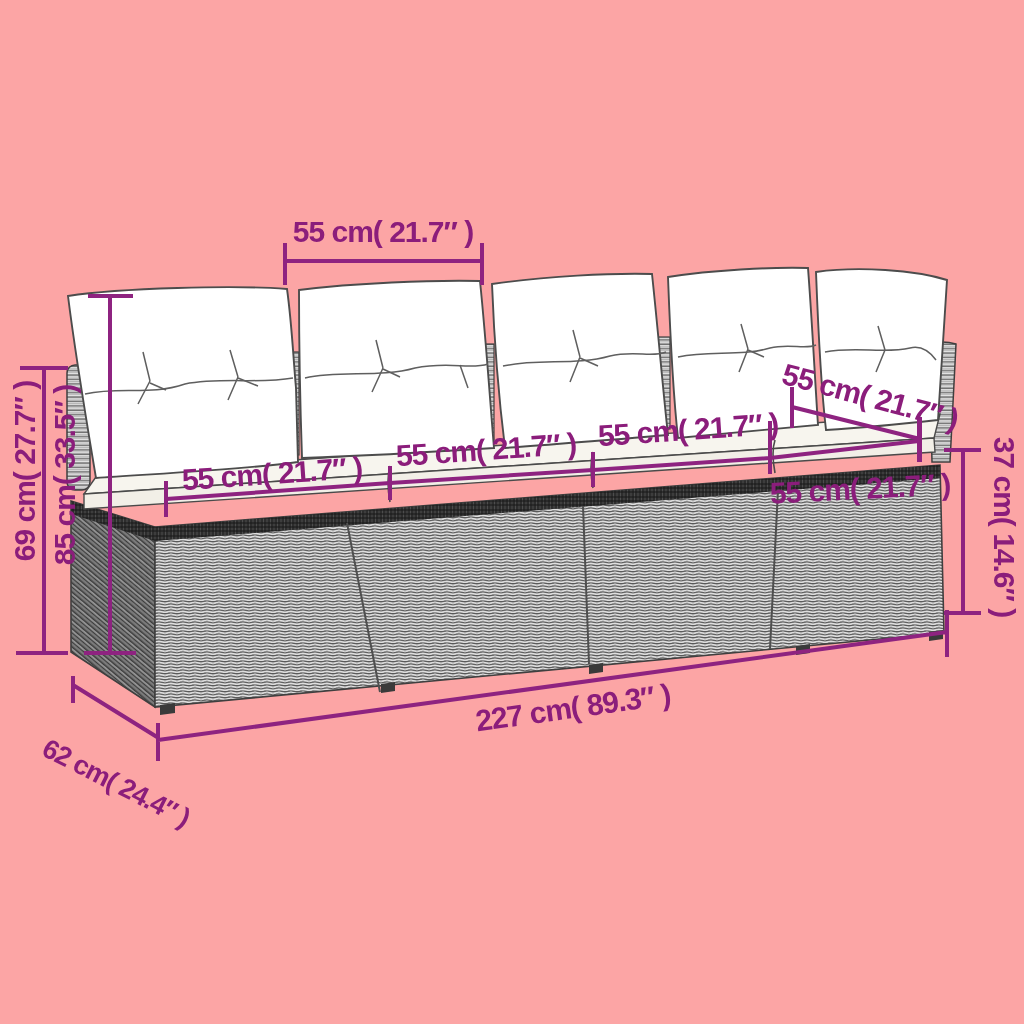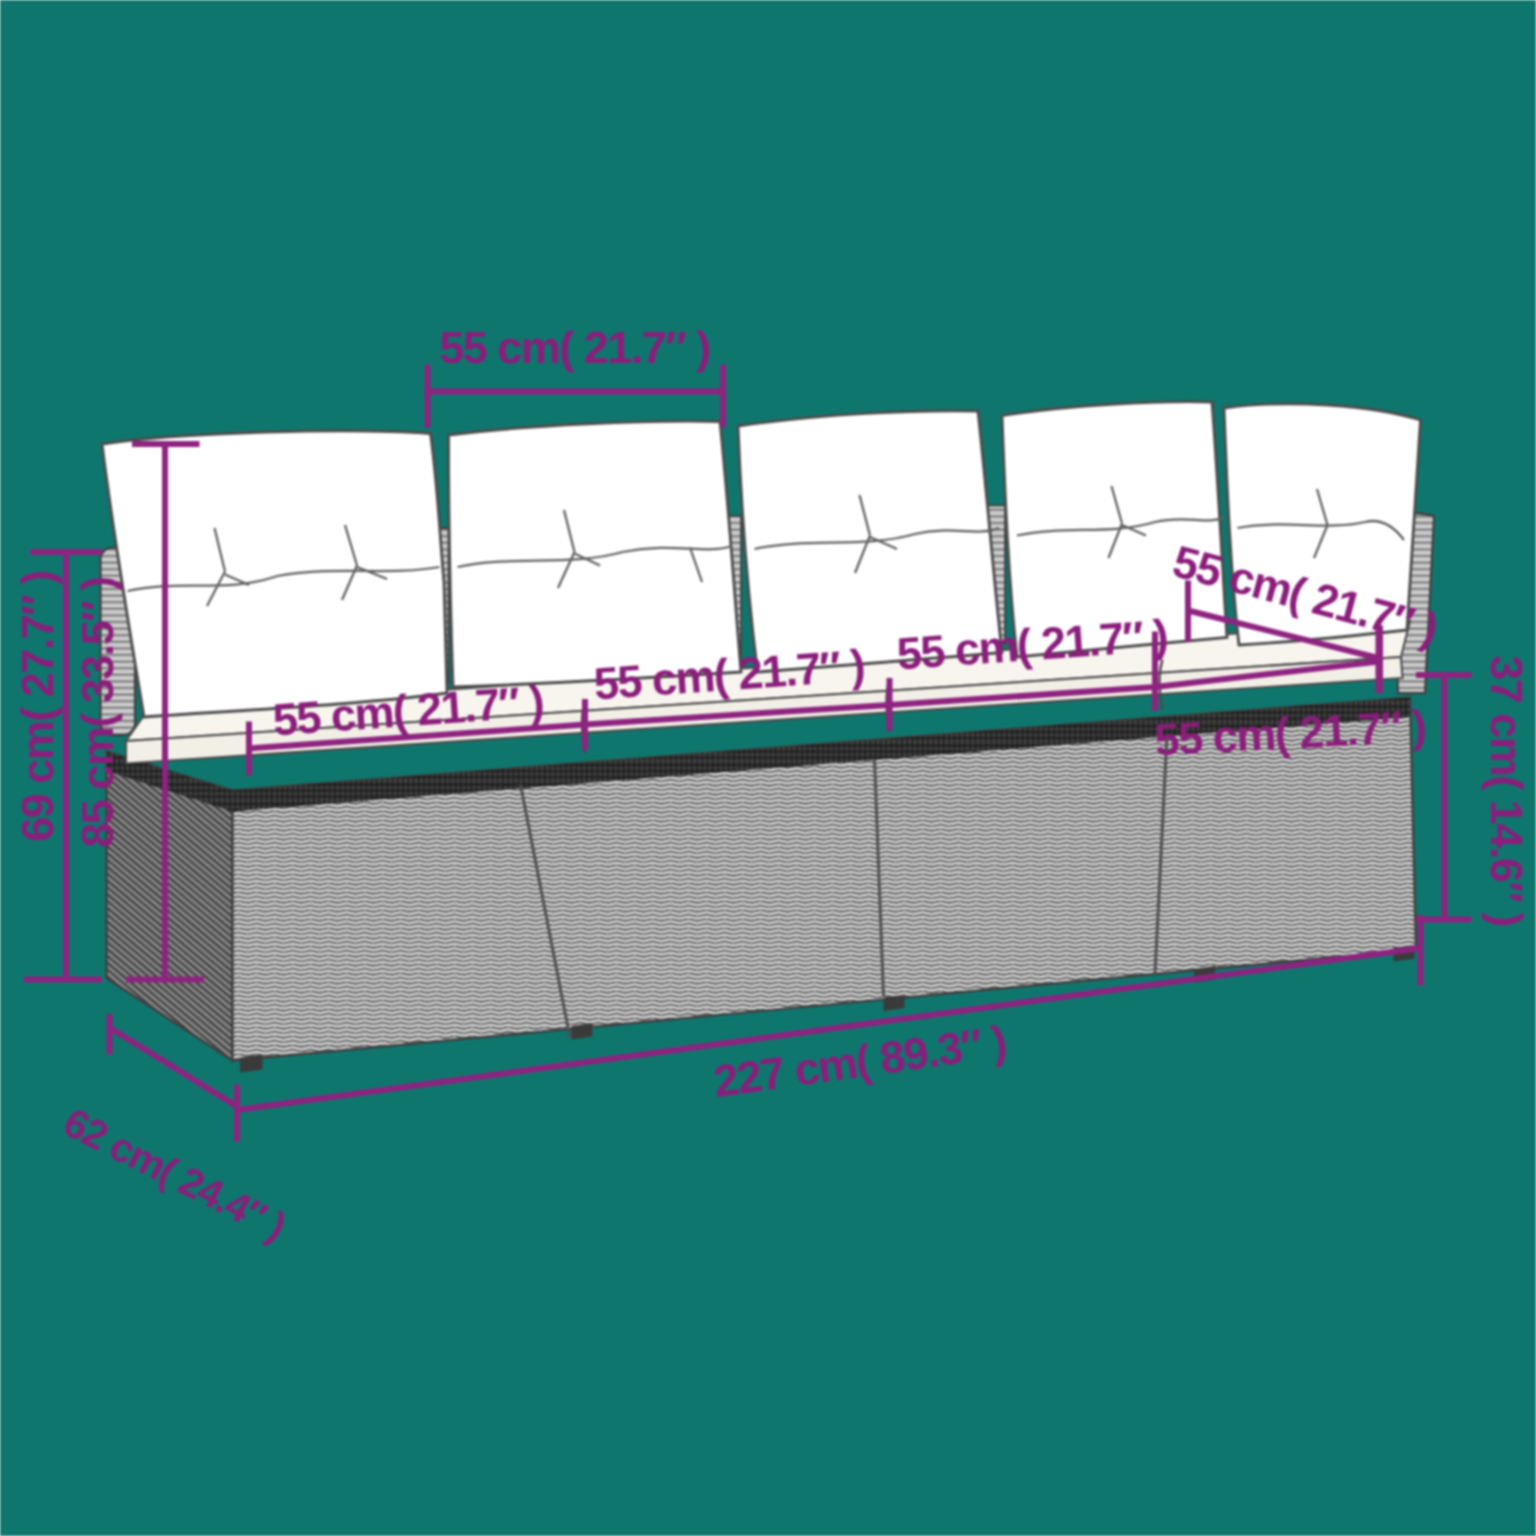--- a/index.html
+++ b/index.html
@@ -1,16 +1,16 @@
 <!DOCTYPE html>
 <html><head>
 <meta charset="utf-8">
 <style>
 html,body{margin:0;padding:0;background:#ffffff;}
-#stage{width:1024px;height:1024px;position:relative;background:#0f766e;overflow:hidden;filter:blur(0.6px);}
+#stage{width:1024px;height:1024px;position:relative;background:#fca5a5;overflow:hidden;filter:blur(0.6px);}
 text{font-family:"Liberation Sans",sans-serif;font-weight:bold;fill:#8b1d7b;letter-spacing:-1px;}
 .dim{stroke:#8e2380;stroke-width:4;fill:none;stroke-linecap:butt;}
 .out{stroke:#4a4a4a;stroke-width:1.6;fill:none;stroke-linejoin:round;}
 .crease{stroke:#5f5f5f;stroke-width:1.5;fill:none;}
 </style>
 </head>
 <body>
 <div id="stage">
 <svg width="1024" height="1024" viewBox="0 0 1024 1024" xmlns="http://www.w3.org/2000/svg">
 <defs>

